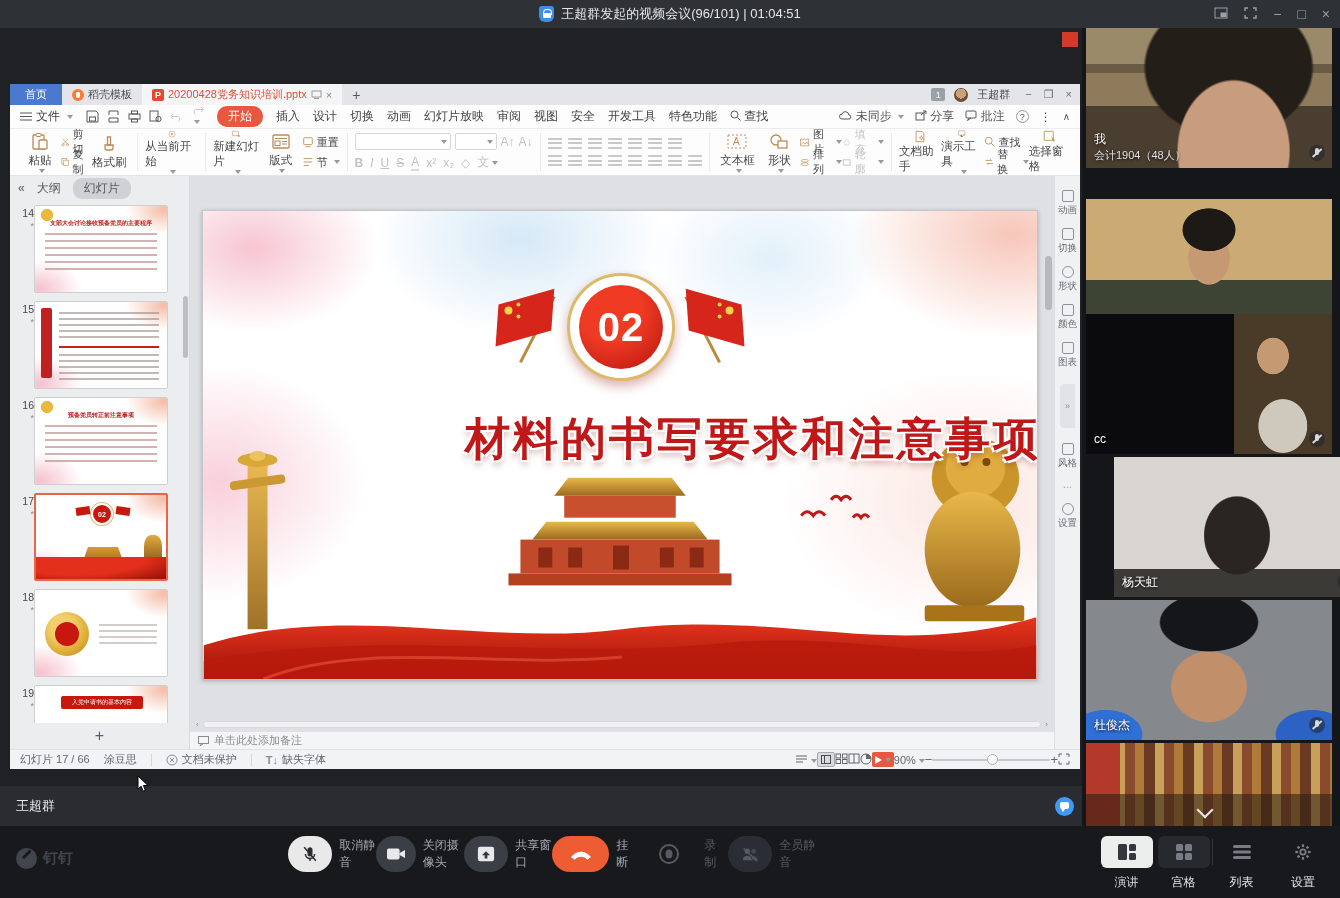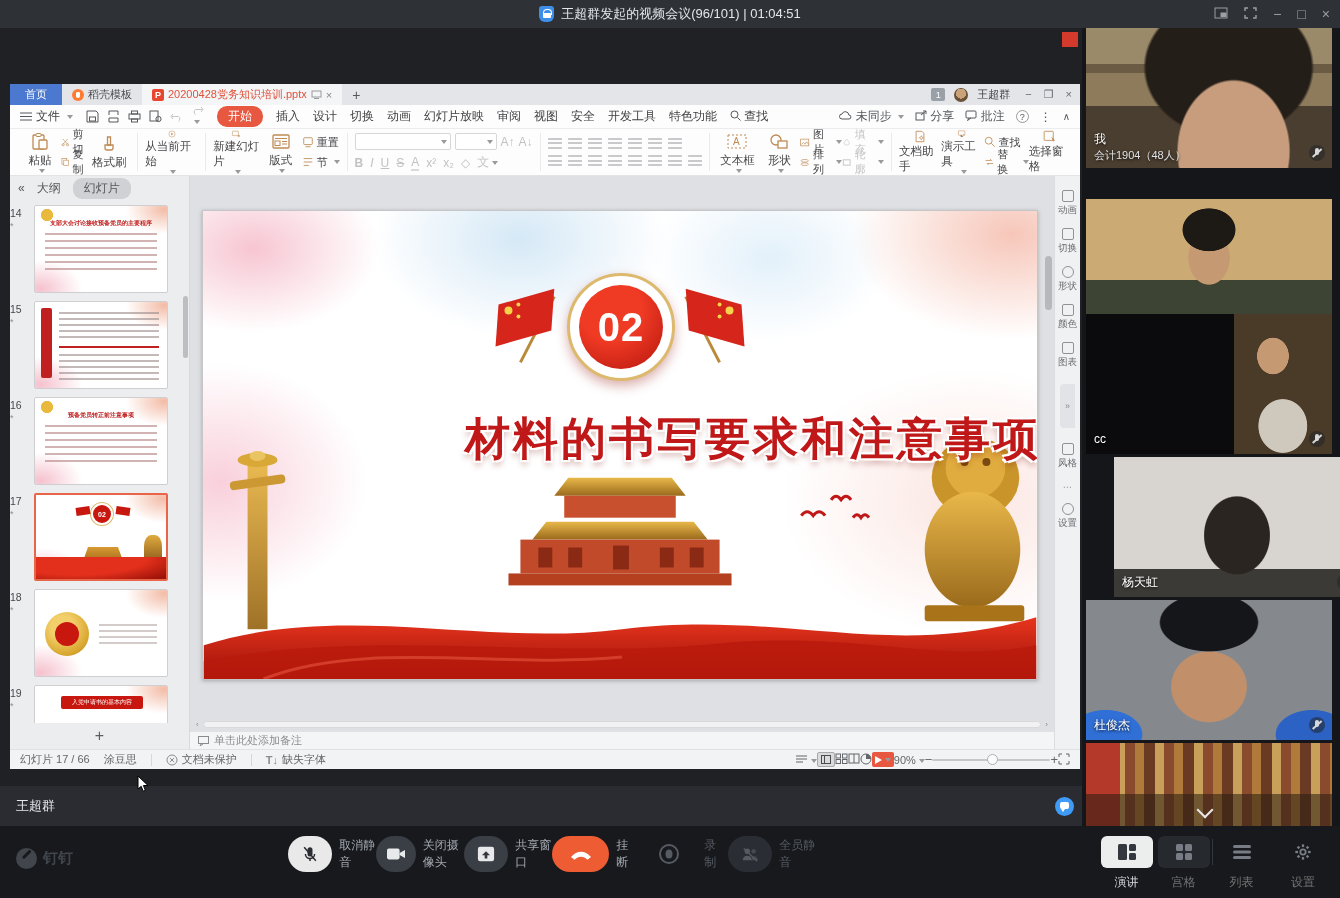--- a/index.html
+++ b/index.html
@@ -64,21 +64,21 @@
   .pgicons { display:flex; gap:6px; }
   .pg { width:14px; height:11px; background:repeating-linear-gradient(180deg,#c9c9cb 0 2px,transparent 2px 4.5px); border-radius:1px; }
 
   
   .workarea { display:flex; height:573px; }
   .spanel { width:180px; background:#ecedef; border-right:1px solid #d9d9db; position:relative; }
   .sphead { height:24px; display:flex; align-items:center; gap:12px; padding:0 8px; font-size:12px; color:#55585c; }
   .sp-pill { background:#cfd1d4; border-radius:9px; padding:2px 11px; color:#55585c; }
   .thumbs { height:523px; overflow:hidden; padding-top:5px; }
   .throw { display:flex; margin-bottom:8px; }
-  .thgutter { width:24px; text-align:left; font-size:10.5px; color:#45484c; padding-top:2px; }
+  .thgutter { width:24px; text-align:right; font-size:10.5px; color:#45484c; padding-top:2px; }
   .thgutter .st { display:block; color:#8a8d91; font-size:9px; margin-top:2px; }
   .thumb { width:134px; height:88px; background:#fff; border:1px solid #cfcfd1; border-radius:2px; position:relative; overflow:hidden; }
   .thumb.sel { border:2px solid #e8654a; }
   .wash { background:
     radial-gradient(60px 40px at 4% 96%, rgba(243,178,194,.8), transparent 70%),
     radial-gradient(55px 35px at 98% 4%, rgba(238,160,130,.7), transparent 70%),
     #fff; }
   .th-title { font-size:6px; color:#c02020; text-align:center; margin-top:13px; font-weight:bold; white-space:nowrap; overflow:hidden; }
   .th-lines { margin:5px 10px; height:40px; background:repeating-linear-gradient(180deg,#b98a8a 0 2px,transparent 2px 7px); opacity:.65; }
   .th-emblem { position:absolute; left:4px; top:3px; width:16px; height:12px; background:radial-gradient(circle at 50% 50%, #e8b93c 0 60%, transparent 61%); }
@@ -185,21 +185,21 @@
   .dpill { width:58px; height:36px; border-radius:18px; background:#3a3e45; display:flex; align-items:center; justify-content:center; }
   .dpill.light { background:#e9e9ea; }
   .dpill.red { background:#ee5c34; }
   .dpill.ghost { background:#2a2d33; }
   .dlabel { font-size:12px; color:#a3a8b0; }
   .dlabel.dim { color:#565b63; }
   .viewgrp { position:absolute; left:1098px; top:10px; display:flex; align-items:flex-start; }
   .vbtn { width:57px; display:flex; flex-direction:column; align-items:center; gap:6px; }
   .vpill { width:52px; height:32px; border-radius:6px; display:flex; align-items:center; justify-content:center; background:#26292e; }
   .vpill.on { background:#eceded; }
-  .vlabel { font-size:12px; color:#737373; }
+  .vlabel { font-size:12px; color:#e5e5e5; }
   .vlabel.on { color:#d7dade; }
   .vdiv { width:1px; height:26px; background:#34373d; margin-top:3px; }
   .gearwrap { position:absolute; left:1280px; top:10px; display:flex; flex-direction:column; align-items:center; gap:6px; width:46px; }
 </style>
 </head>
 <body>
 
 <div id="titlebar">
   <span class="lockicon"></span>
   <span>王超群发起的视频会议(96/101) | 01:04:51</span>

